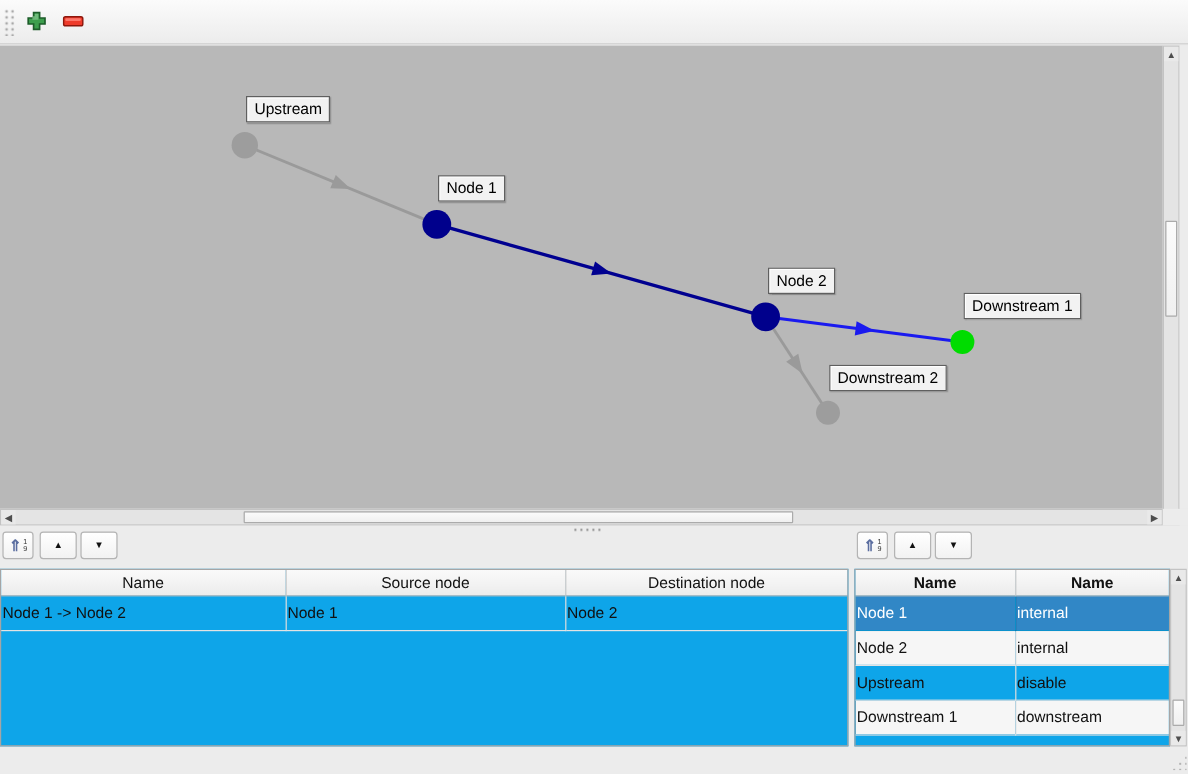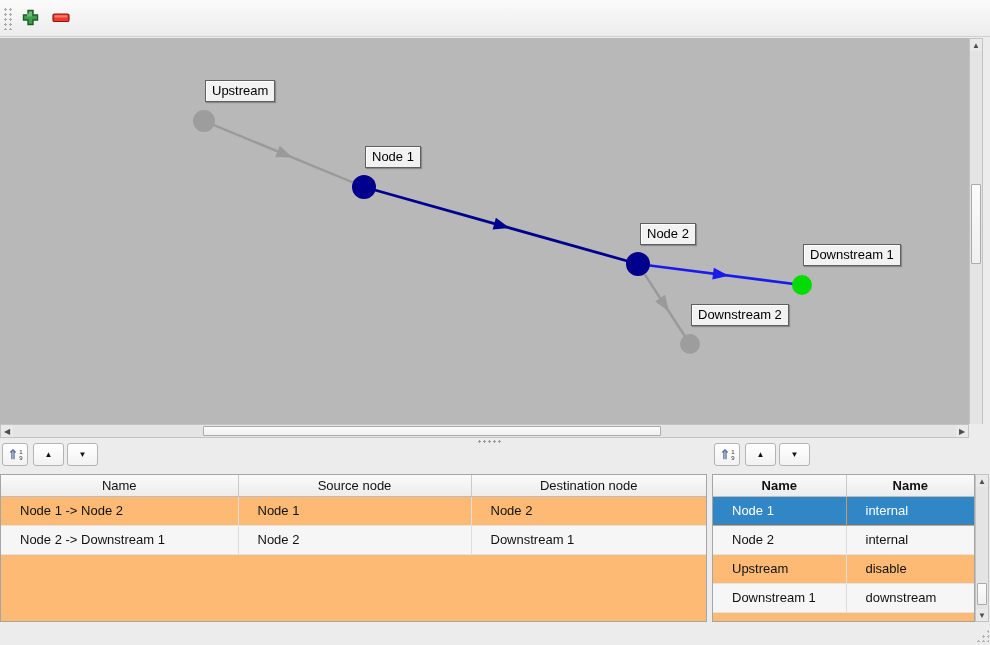--- a/index.html
+++ b/index.html
@@ -40,30 +40,30 @@
 
   
   .mini-btn { position:absolute; top:443px; height:23px; background:linear-gradient(#ffffff,#f2f2f2);
     border:1px solid #b4b4b4; border-radius:3px; display:flex; align-items:center; justify-content:center;
     cursor:pointer; font-size:8px; color:#111; }
   .sort-icon { display:flex; align-items:center; gap:1px; }
   .sort-arrow { color:#5b6ea0; font-size:13px; font-weight:bold; line-height:10px; }
   .sort-digits { display:flex; flex-direction:column; font-size:6px; line-height:6px; color:#333; }
 
   
-  .table-frame { position:absolute; top:474px; background:#fdba74; border:1px solid #a5a5a5; }
+  .table-frame { position:absolute; top:474px; background:#0ea5e9; border:1px solid #a5a5a5; }
   .frame-left  { left:0;    width:707px; height:148px; }
   .frame-right { left:712px; width:263px; height:148px; }
   table { border-collapse:collapse; table-layout:fixed; width:100%; font-size:13px; color:#111; }
   th { height:21px; font-weight:normal; text-align:center;
     background:linear-gradient(#fafafa,#ececec); border-right:1px solid #c9c9c9; border-bottom:1px solid #bdbdbd;
     cursor:pointer; }
   th:last-child { border-right:none; }
   .frame-right th { font-weight:bold; }
-  td { height:29px; padding:0 0 0 19px; border-right:1px solid #dedede; border-bottom:1px solid #e3e3e3;
+  td { height:29px; padding:0 0 0 1px; border-right:1px solid #dedede; border-bottom:1px solid #e3e3e3;
     white-space:nowrap; overflow:hidden; cursor:default; }
   td:last-child { border-right:none; }
   tbody tr:nth-child(even) { background:#f6f6f6; }
   tbody tr.selected { color:#fff; }
   tbody tr.selected td { border-right-color:rgba(0,0,0,0.18); border-bottom-color:rgba(0,0,0,0.12); }
 
   .sb-v-table { left:975px; top:474px; width:14px; height:148px; }
 
   
   .resize-grip { position:absolute; left:976px; top:629px; width:13px; height:13px;
@@ -183,25 +183,20 @@
             <th>Source node</th>
             <th>Destination node</th>
           </tr>
         </thead>
       <tbody id="edges-body">
           <tr>
             <td>Node 1 -&gt; Node 2</td>
             <td>Node 1</td>
             <td>Node 2</td>
           </tr>
-          <tr>
-            <td>Node 2 -&gt; Downstream 1</td>
-            <td>Node 2</td>
-            <td>Downstream 1</td>
-          </tr>
         </tbody>
     </table>
   </div>
 
   <div class="table-frame frame-right">
     <table>
       <colgroup>
           <col style="width:133px">
           <col>
         </colgroup>

